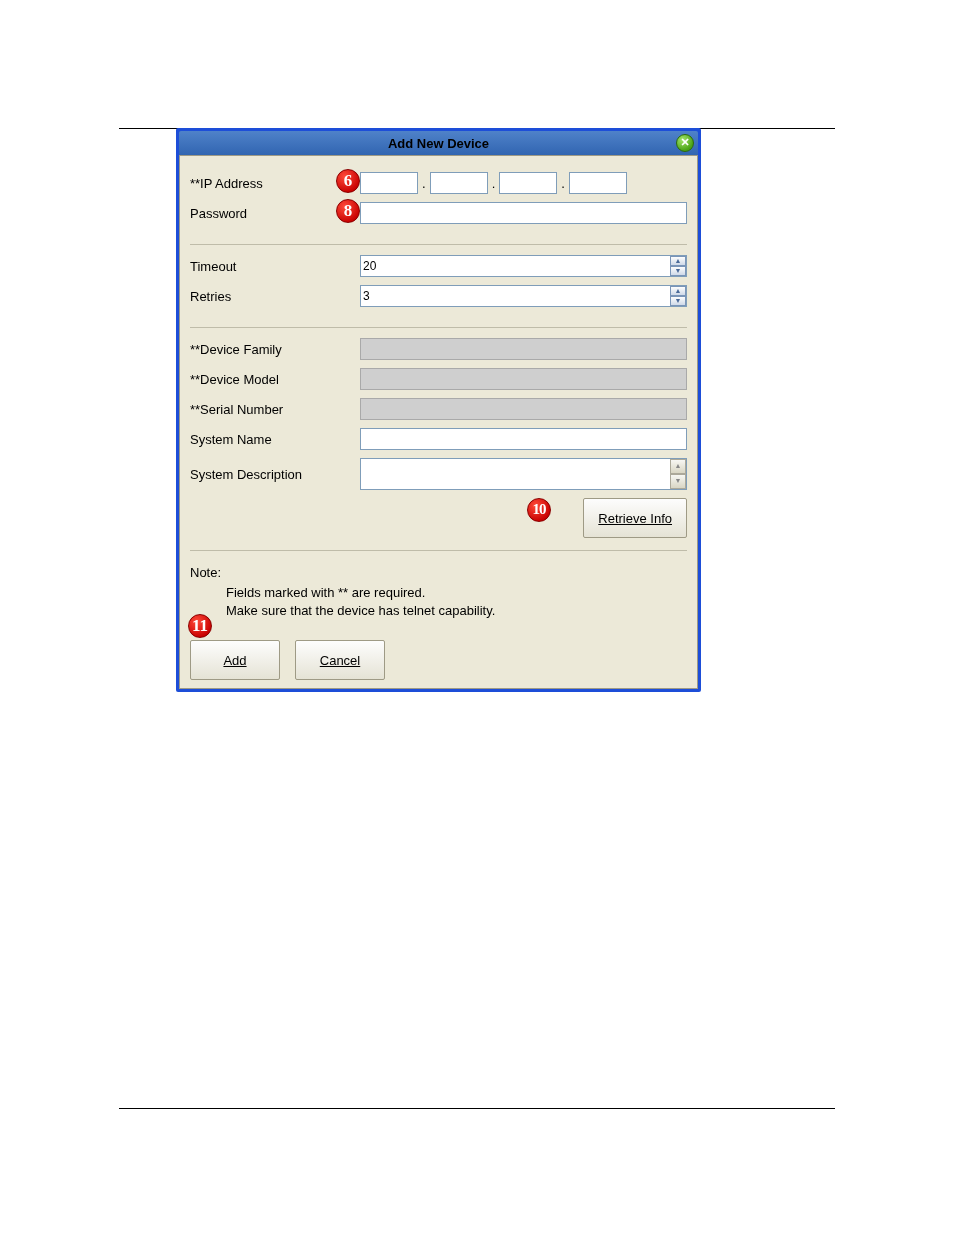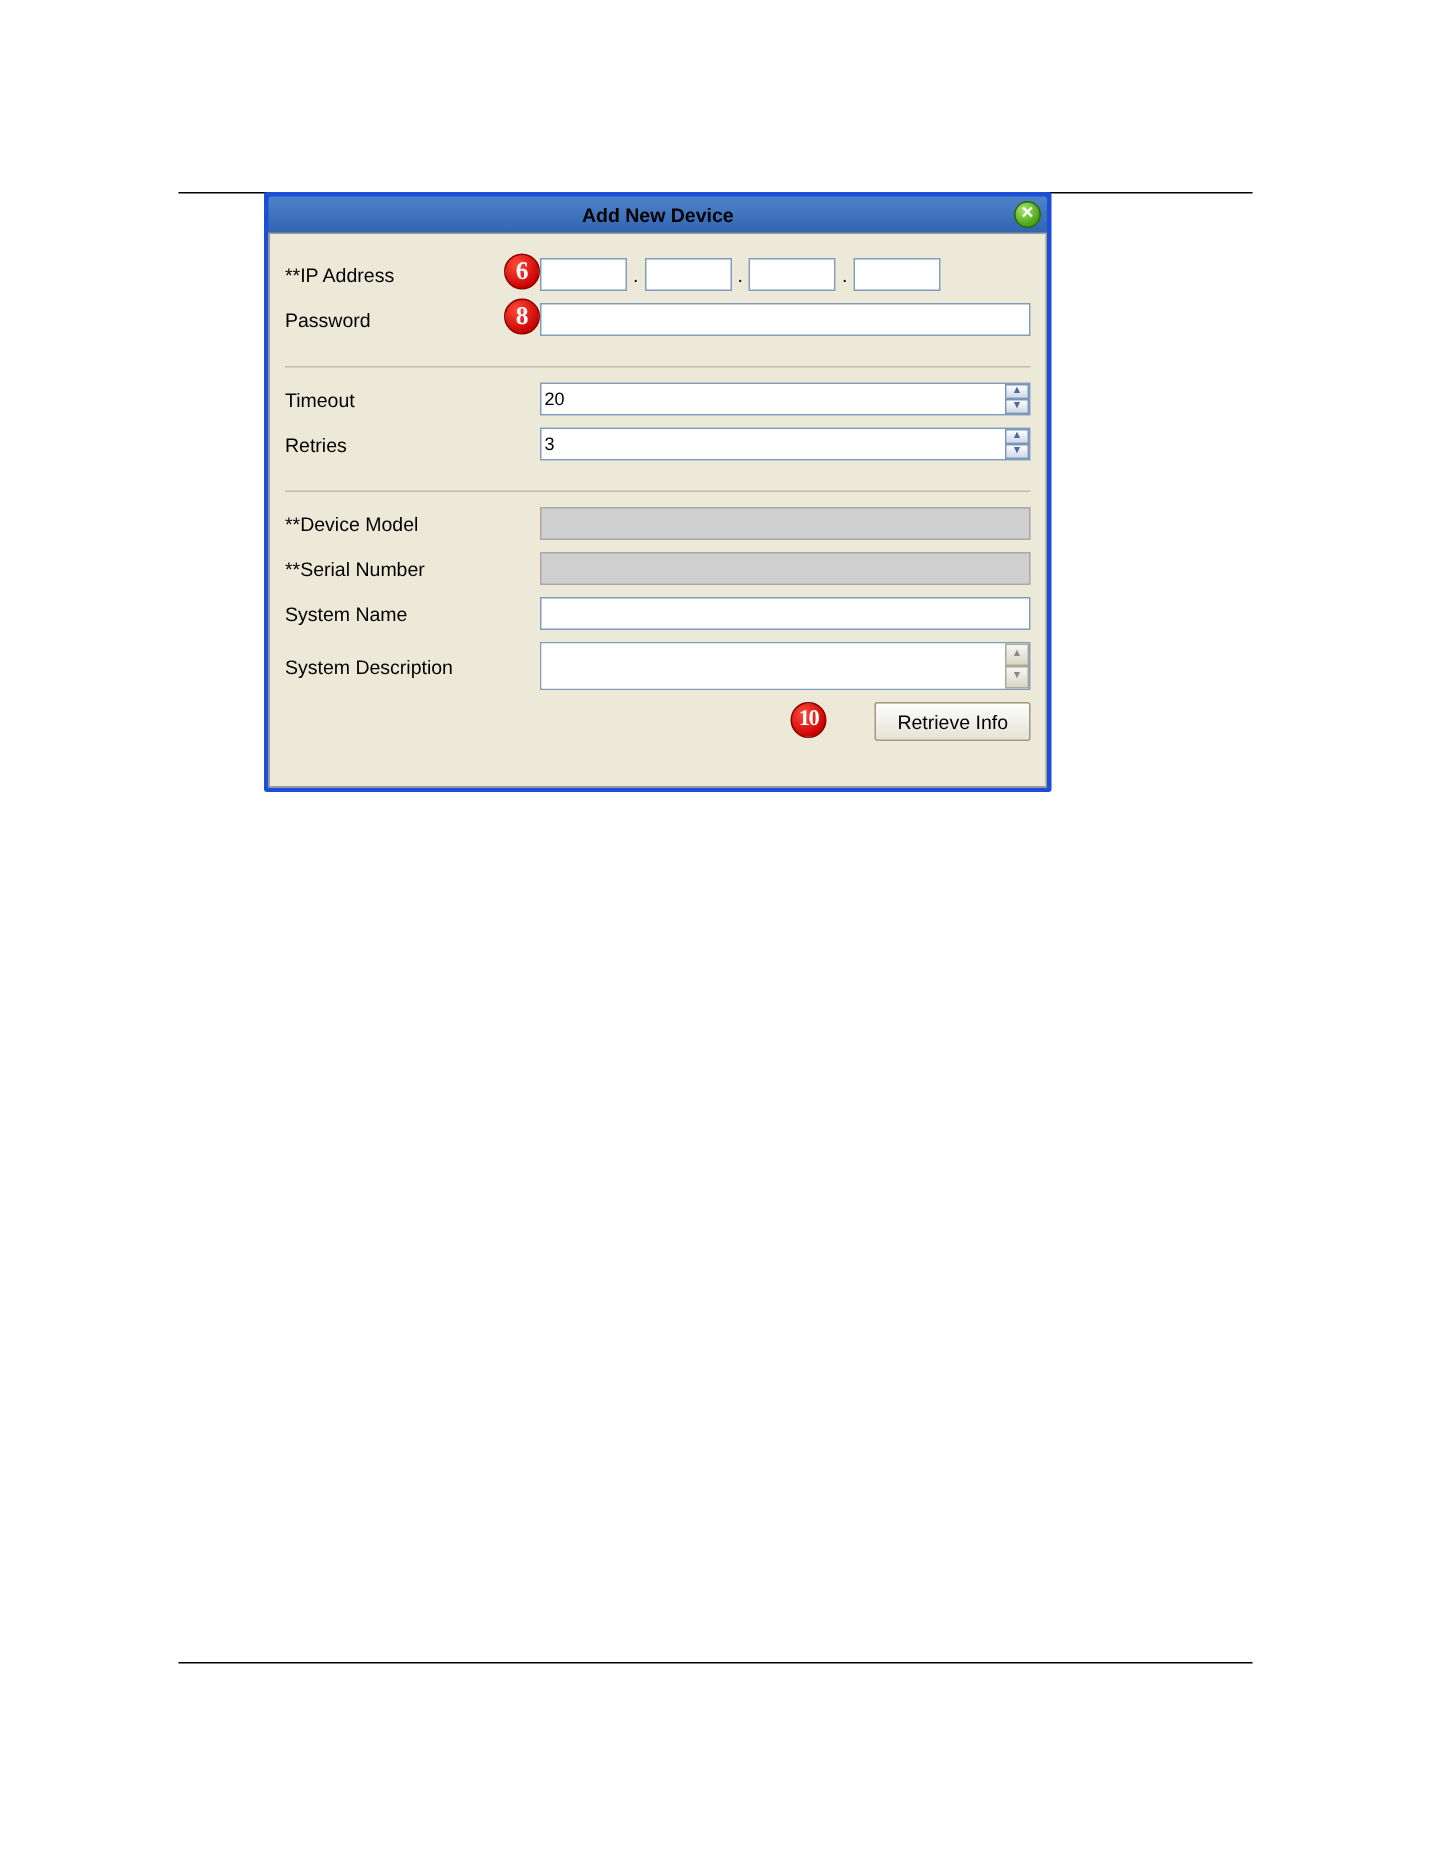--- a/index.html
+++ b/index.html
@@ -214,27 +214,28 @@
   }
   .retrieve-row {
     display: flex;
     justify-content: flex-end;
     margin-top: 8px;
     position: relative;
   }
   .btn {
     background: linear-gradient(#fdfdfd, #e5e3d5);
     border: 1px solid #9e9a85;
-    height: 26px;
+    height: 40px;
     padding: 0 14px;
     font-family: inherit;
     font-size: 13px;
     cursor: pointer;
     color: #000;
     border-radius: 2px;
+    text-decoration: underline;
   }
   .note-section {
     padding-top: 4px;
   }
   .note-title { font-size: 13px; margin-bottom: 4px; }
   .note-lines { padding-left: 36px; font-size: 13px; line-height: 18px; }
   .action-row {
     display: flex;
     gap: 15px;
     margin-top: 20px;
@@ -318,20 +319,26 @@
                 <div class="spin-btn">▲</div>
                 <div class="spin-btn">▼</div>
               </div>
             </div>
           </div>
         </div>
       </div>
 
       <div class="section">
         <div class="row">
+          <div class="label">**Device Family</div>
+          <div class="field">
+              <input class="text disabled" disabled="" value="" style="">
+            </div>
+        </div>
+        <div class="row">
           <div class="label">**Device Model</div>
           <div class="field">
               <input class="text disabled" disabled="" value="" style="">
             </div>
         </div>
         <div class="row">
           <div class="label">**Serial Number</div>
           <div class="field">
               <input class="text disabled" disabled="" value="" style="">
             </div>
@@ -353,18 +360,30 @@
               </div>
             </div>
           </div>
         </div>
         <div class="retrieve-row">
           <div class="callout callout10" style="right:136px;top:0">10</div>
           <button class="btn">Retrieve Info</button>
         </div>
       </div>
 
+      <div class="note-section">
+        <div class="note-title">Note:</div>
+        <div class="note-lines">
+          <div>Fields marked with ** are required.</div>
+          <div>Make sure that the device has telnet capability.</div>
+        </div>
+        <div class="action-row">
+          <div class="callout" style="left:-2px;top:-26px">11</div>
+          <button class="btn">Add</button>
+          <button class="btn">Cancel</button>
+        </div>
+      </div>
 
     </div>
   </div>
 
   <div class="hr-bottom"></div>
 </div>
 
 </body></html>

